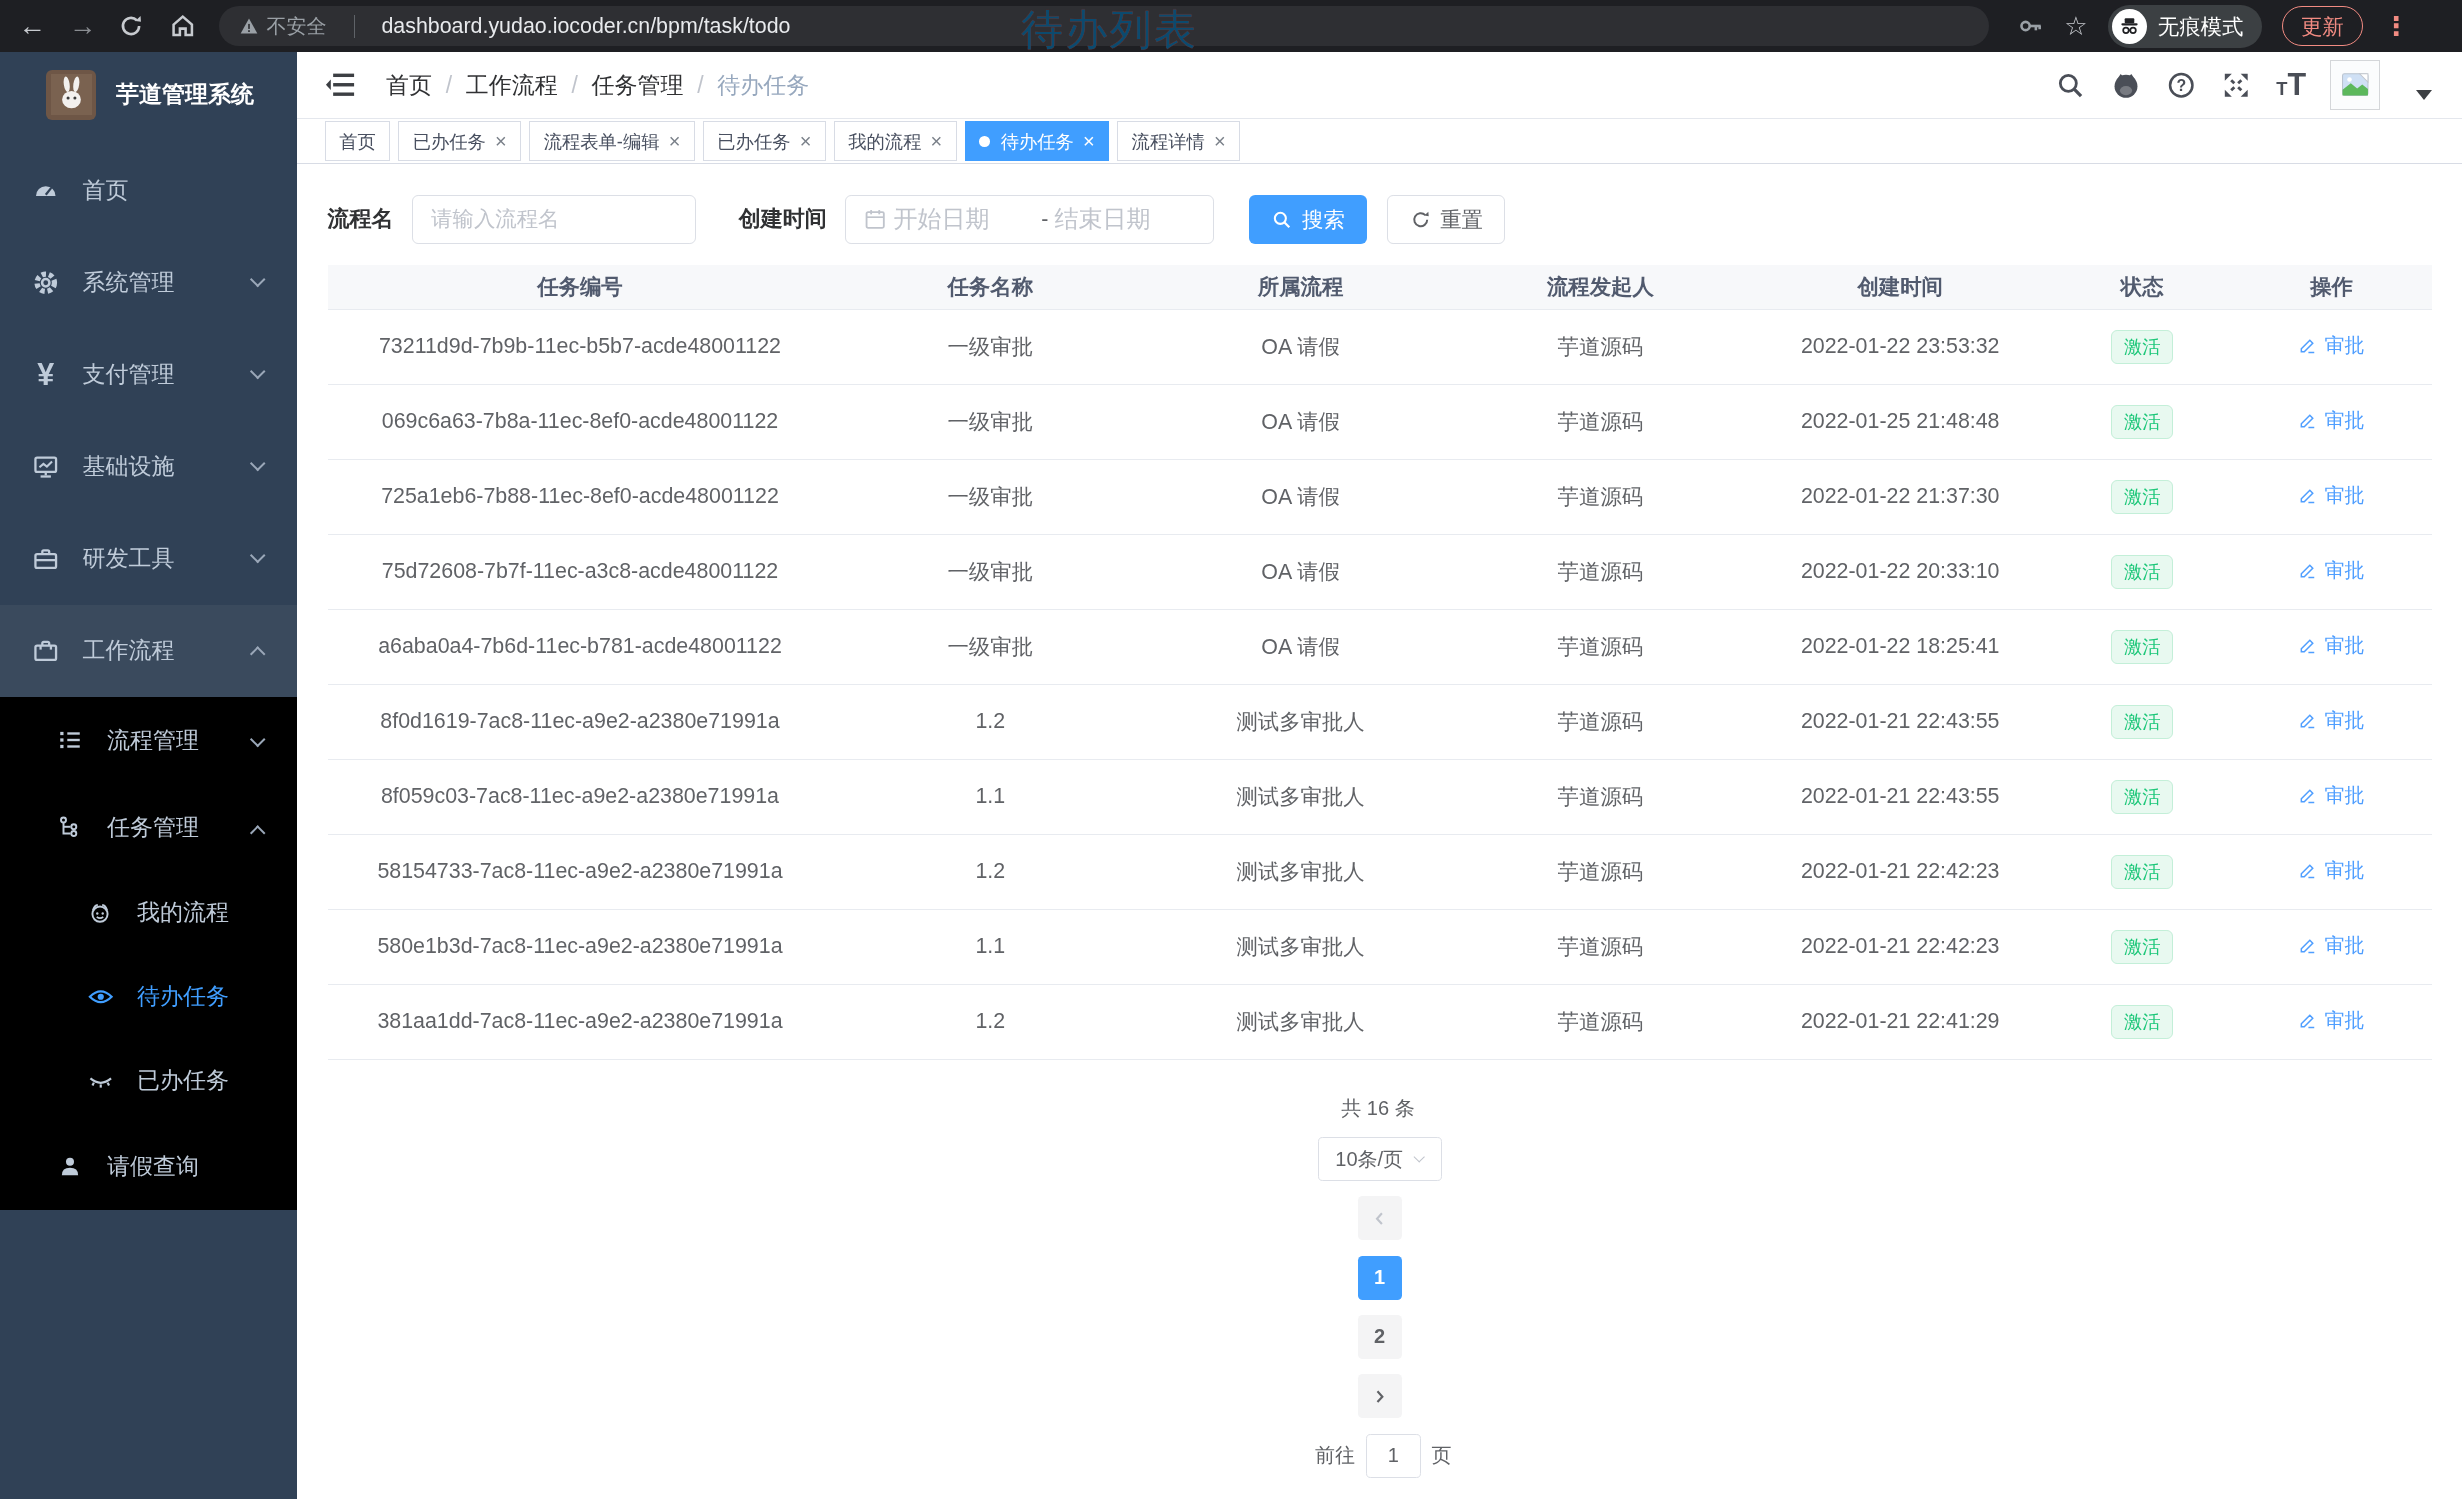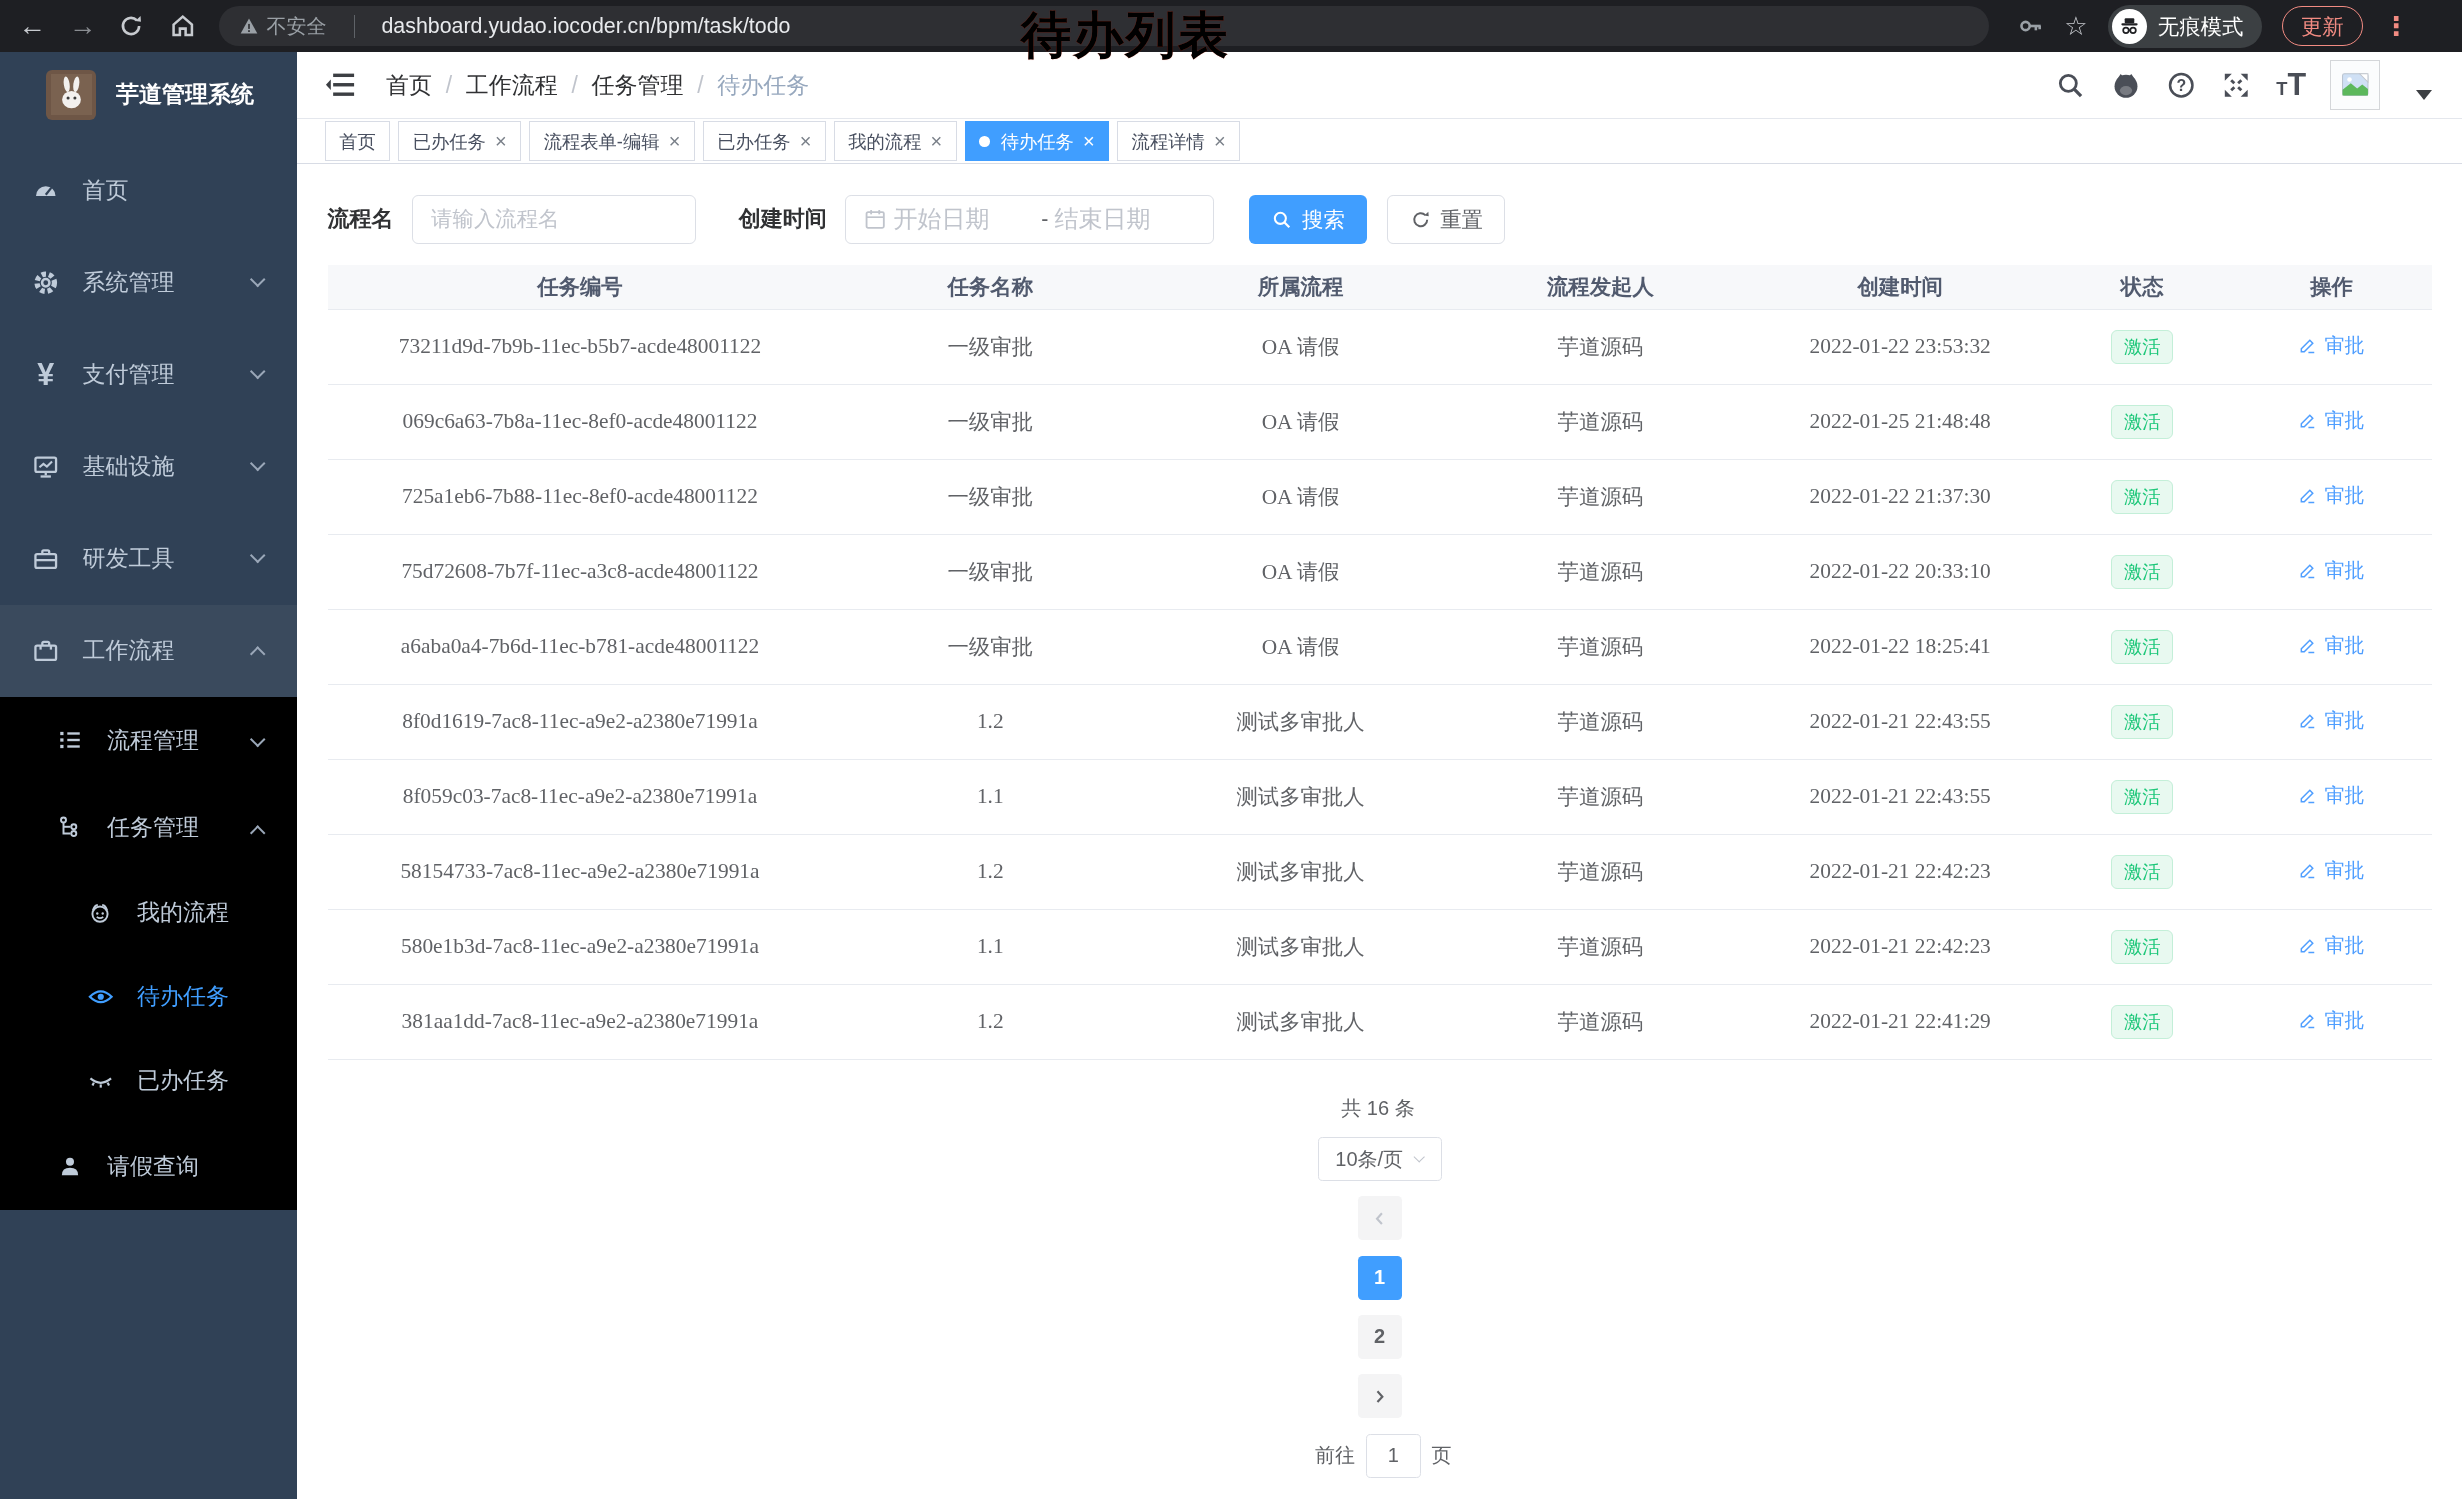--- a/index.html
+++ b/index.html
@@ -81,40 +81,40 @@
   .txt-input::placeholder { color:#c0c4cc; }
   .date-range { width:369px; height:49px; border:0.8px solid #dcdfe6; border-radius:6.1px; display:flex; align-items:center; padding:0 17px; gap:6.1px; }
   .dr-ph { color:#c0c4cc; font-size:24px; flex:1; }
   .dr-dash { color:#606266; font-size:21.4px; }
   .btn { height:49px; border-radius:6.1px; display:inline-flex; align-items:center; gap:9.2px; font-size:21.4px; padding:0 21.4px; border:0.8px solid transparent; }
   .btn-primary { background:#409eff; color:#fff; margin-left:35px; }
   .btn-plain { background:#fff; color:#606266; border-color:#dcdfe6; margin-left:20px; }
 
   
   .tbl-wrap { margin-top:21.4px; }
-  table.grid { width:100%; border-collapse:collapse; table-layout:fixed;font-family:Liberation Serif, serif; }
+  table.grid { width:100%; border-collapse:collapse; table-layout:fixed; }
   .grid th { background:#f7f8fa; color:#515a6e; font-size:21.4px; font-weight:bold; height:44px; text-align:center; border-bottom:0.8px solid #e8ebf0; }
   .grid td { height:75px; text-align:center; font-size:21.4px; color:#606266; border-bottom:0.8px solid #e8ebf0; background:#fff; }
   .col-id { width:24%; } .col-name { width:15%; } .col-proc { width:14.5%; } .col-init { width:14%; } .col-time { width:14.5%; } .col-status { width:8.5%; } .col-op { width:9.5%; }
   .tag-success { display:inline-block; padding:6.9px 11.4px; background:#e8f9f0; border:0.8px solid #c3efd8; border-radius:6.1px; color:#1dc779; font-size:18.3px; line-height:1; }
   .link-approve { color:#4f9eff; font-size:20px; display:inline-flex; align-items:center; gap:6.1px; text-decoration:none; cursor:pointer; }
 
   
   .pager { margin-top:35px; display:flex; align-items:center; justify-content:flex-end; font-size:20px; color:#606266; gap:15.3px; padding-bottom:30.5px;flex-direction:column; }
   .pg-total { margin-right:3.1px; }
   .pg-size { width:124px; height:44px; border:0.8px solid #dcdfe6; border-radius:4.6px; display:flex; align-items:center; justify-content:center; gap:12.2px; color:#606266; }
   .pg-size .chev2 { width:8.4px; height:8.4px; border-right:1.9px solid #c0c4cc; border-bottom:1.9px solid #c0c4cc; transform:rotate(45deg); margin-top:-4.6px; }
   .pg-btn { min-width:44px; height:44px; border-radius:4.6px; background:#f4f4f5; display:flex; align-items:center; justify-content:center; font-weight:bold; color:#606266; }
   .pg-btn.disabled { color:#c0c4cc; }
   .pg-btn.active { background:#409eff; color:#fff; }
   .pg-goto { display:flex; align-items:center; gap:10.7px; margin-left:7.6px; }
   .pg-input { width:55px; height:44px; border:0.8px solid #dcdfe6; border-radius:4.6px; text-align:center; font-size:20px; color:#606266; font-family:inherit; outline:none; }
 
   
-  .annotation { position:absolute; left:1021px; top:1.5px; font-size:50px; color:#000000; font-weight:700; letter-spacing:2.3px; z-index:50; text-shadow:0 0 0.8px rgba(254,43,0,.6); }
+  .annotation { position:absolute; left:1021px; top:1.5px; font-size:42px; color:#0c4a6e; font-weight:400; letter-spacing:2.3px; z-index:50; text-shadow:0 0 0.8px rgba(254,43,0,.6); }
 
   svg { display:block; }
 </style>
 </head>
 <body>
 
 <div id="screen">
 
   <div class="chrome">
     <span class="navic">←</span>

